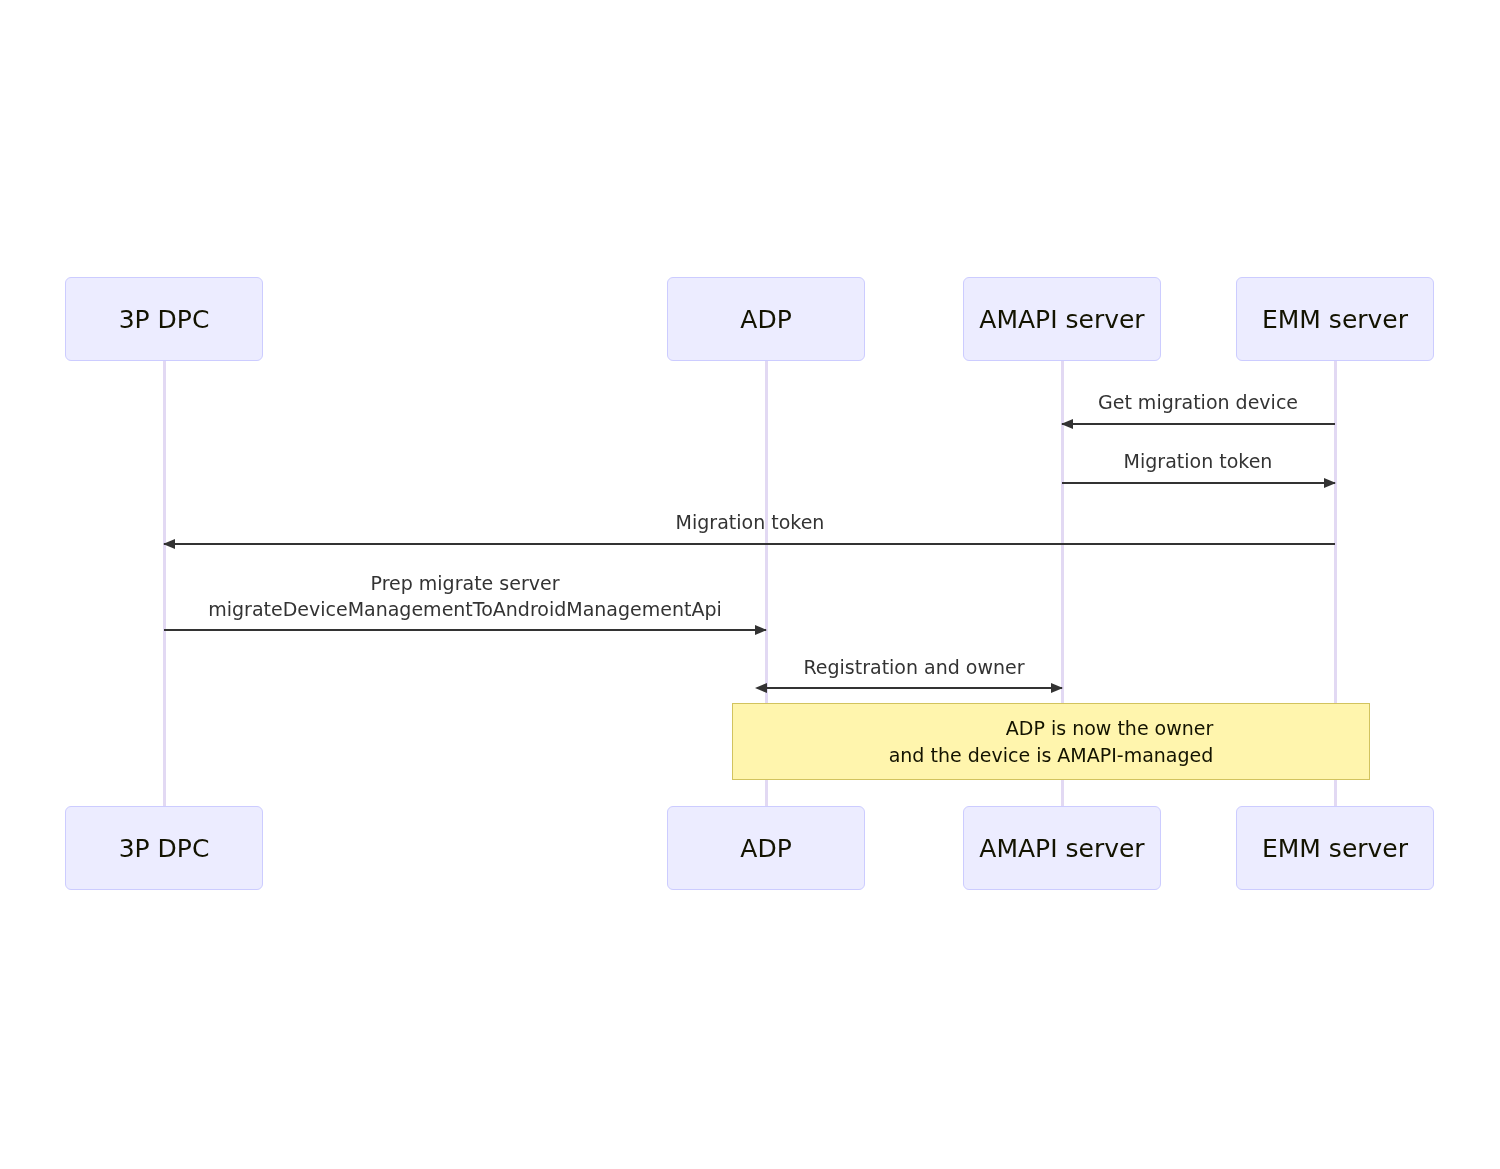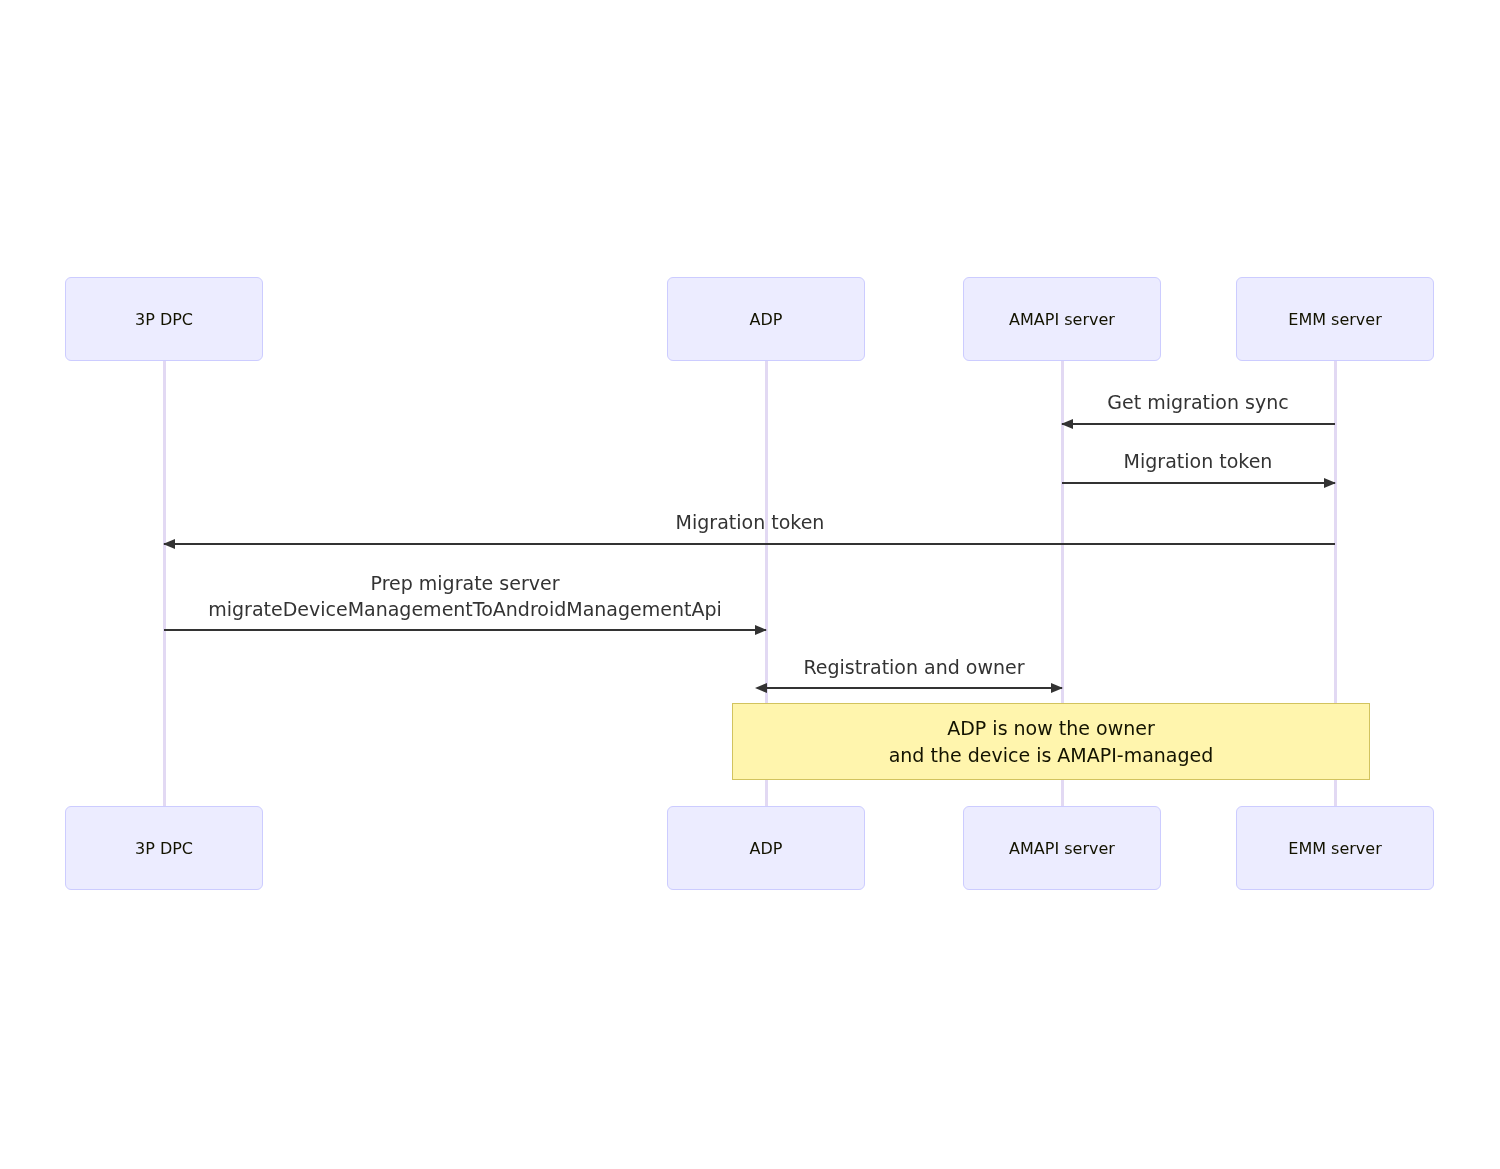--- a/index.html
+++ b/index.html
@@ -28,21 +28,21 @@
   .participant-box {
     position: absolute;
     box-sizing: border-box;
     background: #ECECFF;
     border: 1px solid #CCCCFF;
     border-radius: 6px;
     display: flex;
     align-items: center;
     justify-content: center;
     color: #131300;
-    font-size: 16px;
+    font-size: 25px;
     font-family: "DejaVu Sans", "Liberation Sans", sans-serif;
   }
   .note-box {
     position: absolute;
     box-sizing: border-box;
     background: #FFF5AD;
     border: 1px solid #D2C35E;
     display: flex;
     align-items: center;
     justify-content: center;
@@ -118,29 +118,29 @@
   <div class="participant-box" style="left:667px; top:806px; width:198px; height:84px;">
     <span>ADP</span>
   </div>
   <div class="participant-box" style="left:963px; top:806px; width:198px; height:84px;">
     <span>AMAPI server</span>
   </div>
   <div class="participant-box" style="left:1236px; top:806px; width:198px; height:84px;">
     <span>EMM server</span>
   </div>
 
-  <div class="msg-label" style="left:1198px; top:389px;">Get migration sync</div>
+  <div class="msg-label" style="left:1198px; top:389px;">Get migration device</div>
 
   <div class="msg-label" style="left:1198px; top:448px;">Migration token</div>
 
   <div class="msg-label" style="left:750px; top:509px;">Migration token</div>
 
   <div class="msg-label" style="left:465px; top:570px;">Prep migrate server
 migrateDeviceManagementToAndroidManagementApi</div>
 
   <div class="msg-label" style="left:914px; top:654px;">Registration and owner</div>
 
-  <div class="note-box" style="left:732px; top:703px; width:638px; height:77px;">
+  <div class="note-box" style="left:732px; top:703px; width:638px; height:77px;text-align:right;">
     <span style="white-space:pre-line;">ADP is now the owner
 and the device is AMAPI-managed</span>
   </div>
 
 </div>
 
 </body></html>

